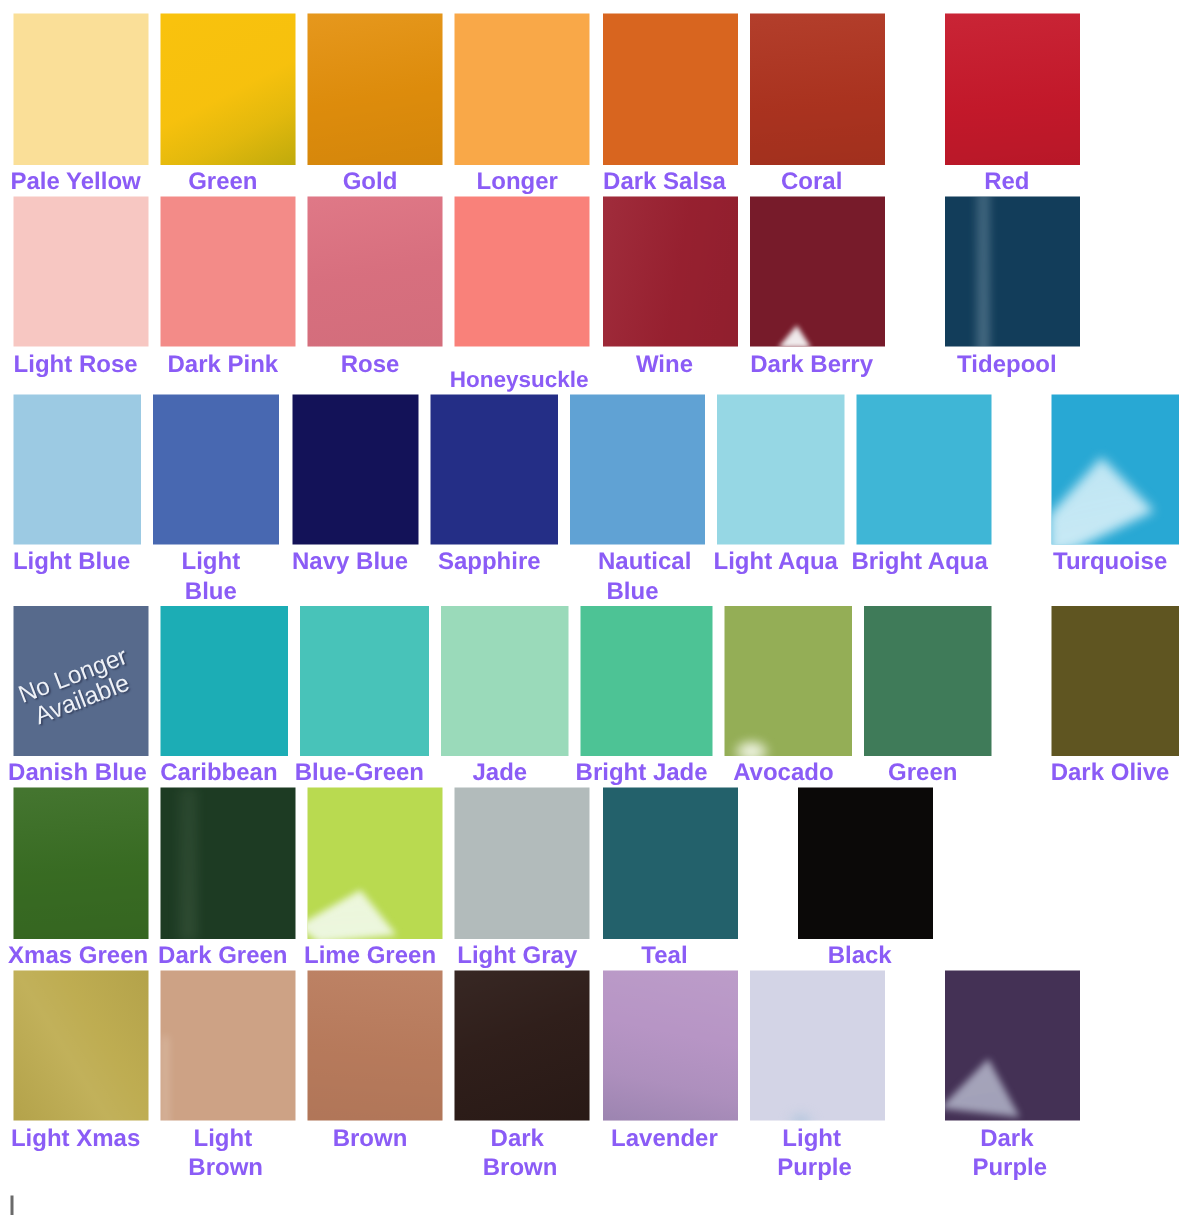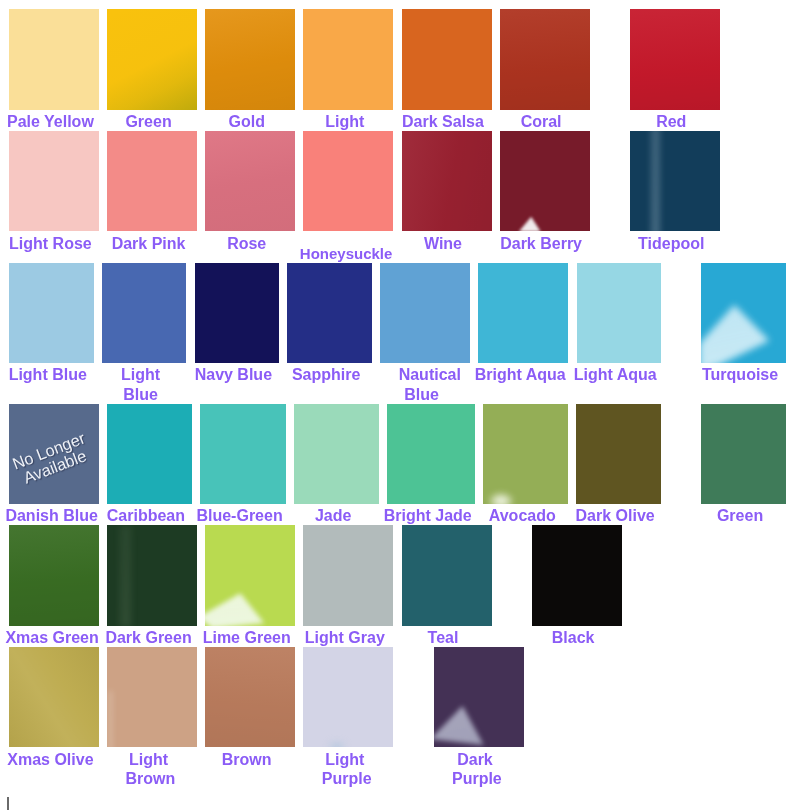--- a/index.html
+++ b/index.html
@@ -86,21 +86,21 @@
     <div class="cell">
           <div class="sw g-yellow" style="background-color: rgb(249, 194, 13);"></div>
           <div class="lbl">Green</div>
         </div>
     <div class="cell">
           <div class="sw g-gold" style="background-color: rgb(228, 144, 12);"></div>
           <div class="lbl">Gold</div>
         </div>
     <div class="cell">
           <div class="sw" style="background-color: rgb(249, 168, 72);"></div>
-          <div class="lbl">Light</div>
+          <div class="lbl">Longer</div>
         </div>
     <div class="cell">
           <div class="sw" style="background-color: rgb(216, 101, 31);"></div>
           <div class="lbl">Dark Salsa</div>
         </div>
     <div class="cell">
           <div class="sw g-coral" style="background-color: rgb(175, 52, 32);"></div>
           <div class="lbl">Coral</div>
         </div>
     <div class="cell">
@@ -157,26 +157,26 @@
         </div>
     <div class="cell">
           <div class="sw" style="background-color: rgb(36, 46, 134);"></div>
           <div class="lbl">Sapphire</div>
         </div>
     <div class="cell w2">
           <div class="sw" style="background-color: rgb(96, 162, 212);"></div>
           <div class="lbl">Nautical Blue</div>
         </div>
     <div class="cell">
+          <div class="sw" style="background-color: rgb(150, 215, 228);"></div>
+          <div class="lbl">Light Aqua</div>
+        </div>
+    <div class="cell">
           <div class="sw" style="background-color: rgb(63, 182, 214);"></div>
           <div class="lbl">Bright Aqua</div>
-        </div>
-    <div class="cell">
-          <div class="sw" style="background-color: rgb(150, 215, 228);"></div>
-          <div class="lbl">Light Aqua</div>
         </div>
     <div class="cell">
           <div class="sw g-turq" style="background-color: rgb(40, 168, 212);">
             <i class="gl"></i>
           </div>
           <div class="lbl">Turquoise</div>
         </div>
   </div>
   <div class="row">
     <div class="cell">
@@ -204,27 +204,27 @@
           <div class="sw" style="background-color: rgb(77, 195, 149);"></div>
           <div class="lbl">Bright Jade</div>
         </div>
     <div class="cell">
           <div class="sw g-avocado" style="background-color: rgb(148, 174, 86);">
             <i class="gl"></i>
           </div>
           <div class="lbl">Avocado</div>
         </div>
     <div class="cell">
+          <div class="sw" style="background-color: rgb(63, 123, 89);"></div>
+          <div class="lbl">Green</div>
+        </div>
+    <div class="cell">
           <div class="sw" style="background-color: rgb(95, 85, 33);"></div>
           <div class="lbl">Dark Olive</div>
         </div>
-    <div class="cell">
-          <div class="sw" style="background-color: rgb(63, 123, 89);"></div>
-          <div class="lbl">Green</div>
-        </div>
   </div>
   <div class="row">
     <div class="cell">
           <div class="sw g-xmas" style="background-color: rgb(57, 109, 35);"></div>
           <div class="lbl">Xmas Green</div>
         </div>
     <div class="cell">
           <div class="sw g-dkgreen" style="background-color: rgb(29, 59, 35);">
             <i class="gl"></i>
           </div>
@@ -245,31 +245,39 @@
           <div class="lbl">Teal</div>
         </div>
     <div class="cell">
           <div class="sw" style="background-color: rgb(11, 9, 8);"></div>
           <div class="lbl">Black</div>
         </div>
   </div>
   <div class="row">
     <div class="cell">
           <div class="sw g-ltolive" style="background-color: rgb(189, 171, 78);"></div>
-          <div class="lbl">Xmas Olive</div>
+          <div class="lbl">Light Xmas</div>
         </div>
     <div class="cell w2">
           <div class="sw g-ltbrown" style="background-color: rgb(205, 162, 133);">
             <i class="gl"></i>
           </div>
           <div class="lbl">Light Brown</div>
         </div>
     <div class="cell">
           <div class="sw g-brown" style="background-color: rgb(186, 124, 93);"></div>
           <div class="lbl">Brown</div>
+        </div>
+    <div class="cell w2">
+          <div class="sw g-dkbrown" style="background-color: rgb(45, 28, 24);"></div>
+          <div class="lbl">Dark Brown</div>
+        </div>
+    <div class="cell">
+          <div class="sw g-lavender" style="background-color: rgb(183, 149, 197);"></div>
+          <div class="lbl">Lavender</div>
         </div>
     <div class="cell w2">
           <div class="sw g-ltpurple" style="background-color: rgb(211, 212, 230);">
             <i class="gl"></i>
           </div>
           <div class="lbl">Light Purple</div>
         </div>
     <div class="cell w2">
           <div class="sw g-dkpurple" style="background-color: rgb(68, 49, 85);">
             <i class="gl"></i>

